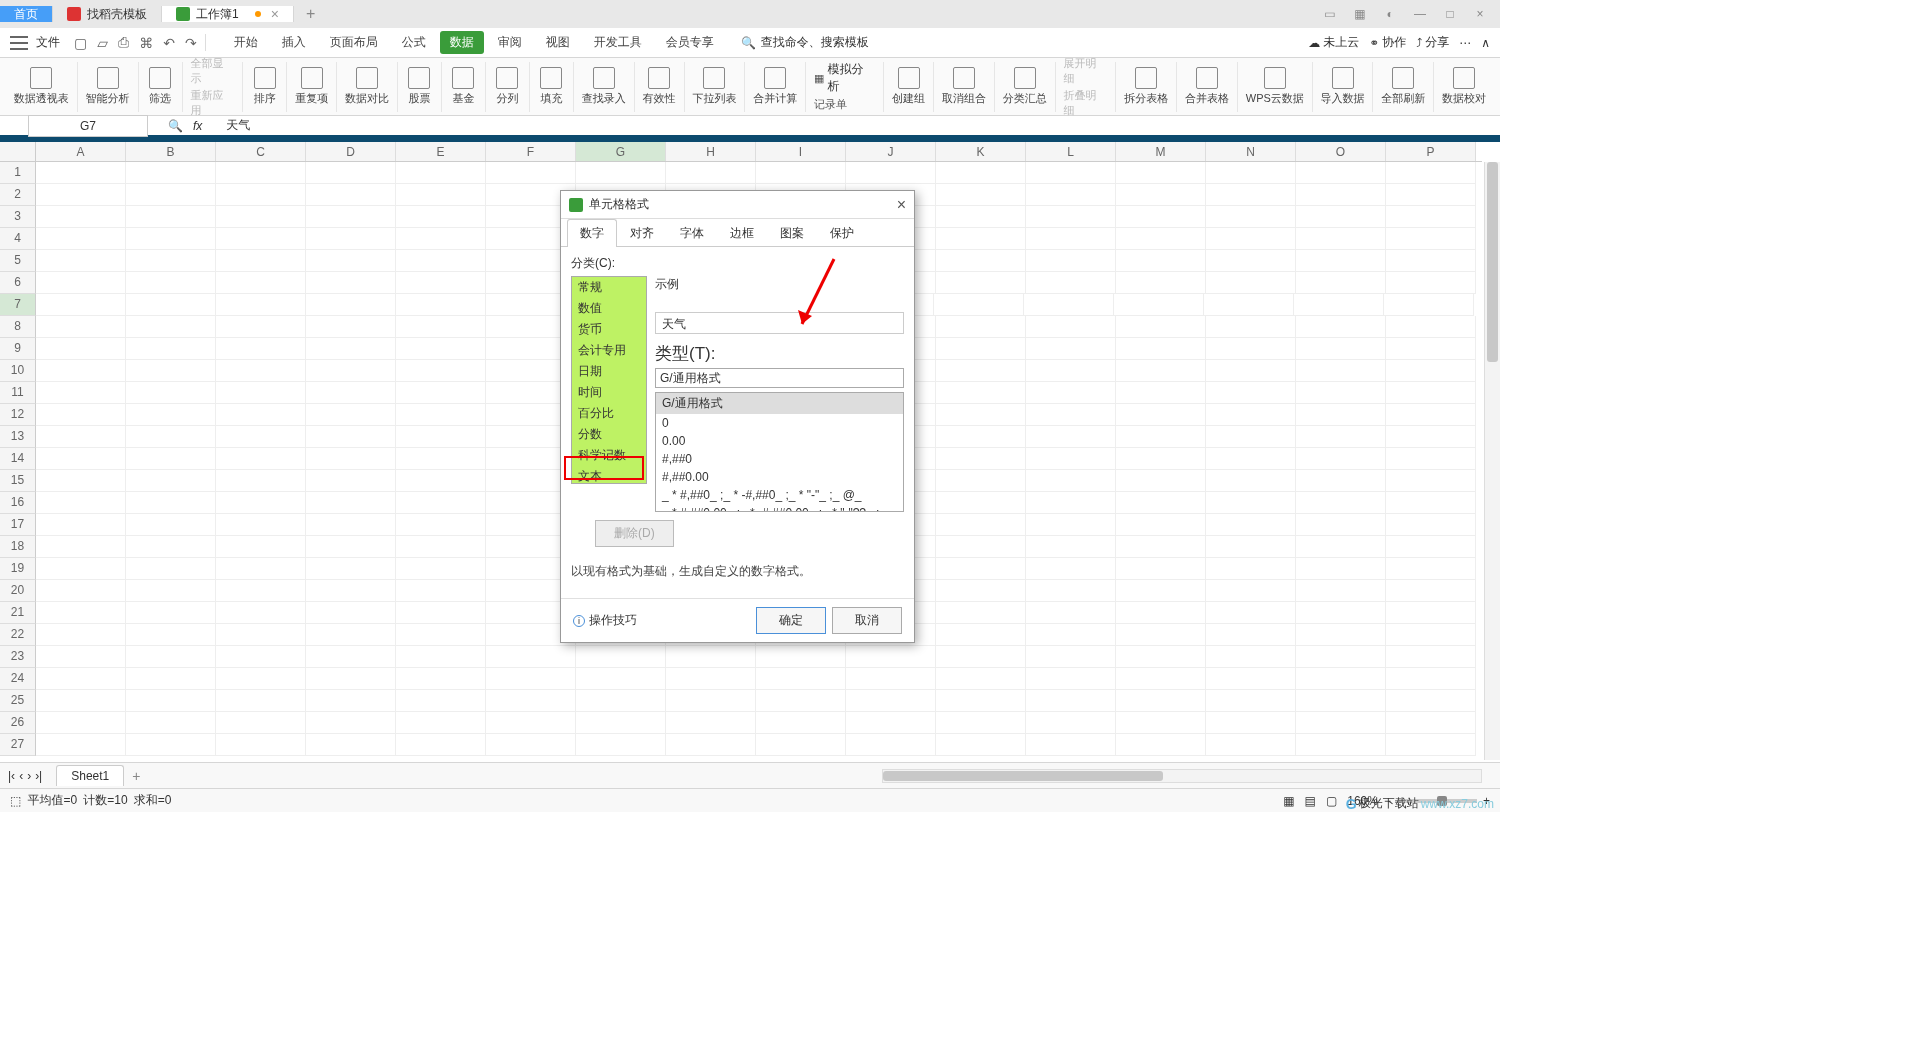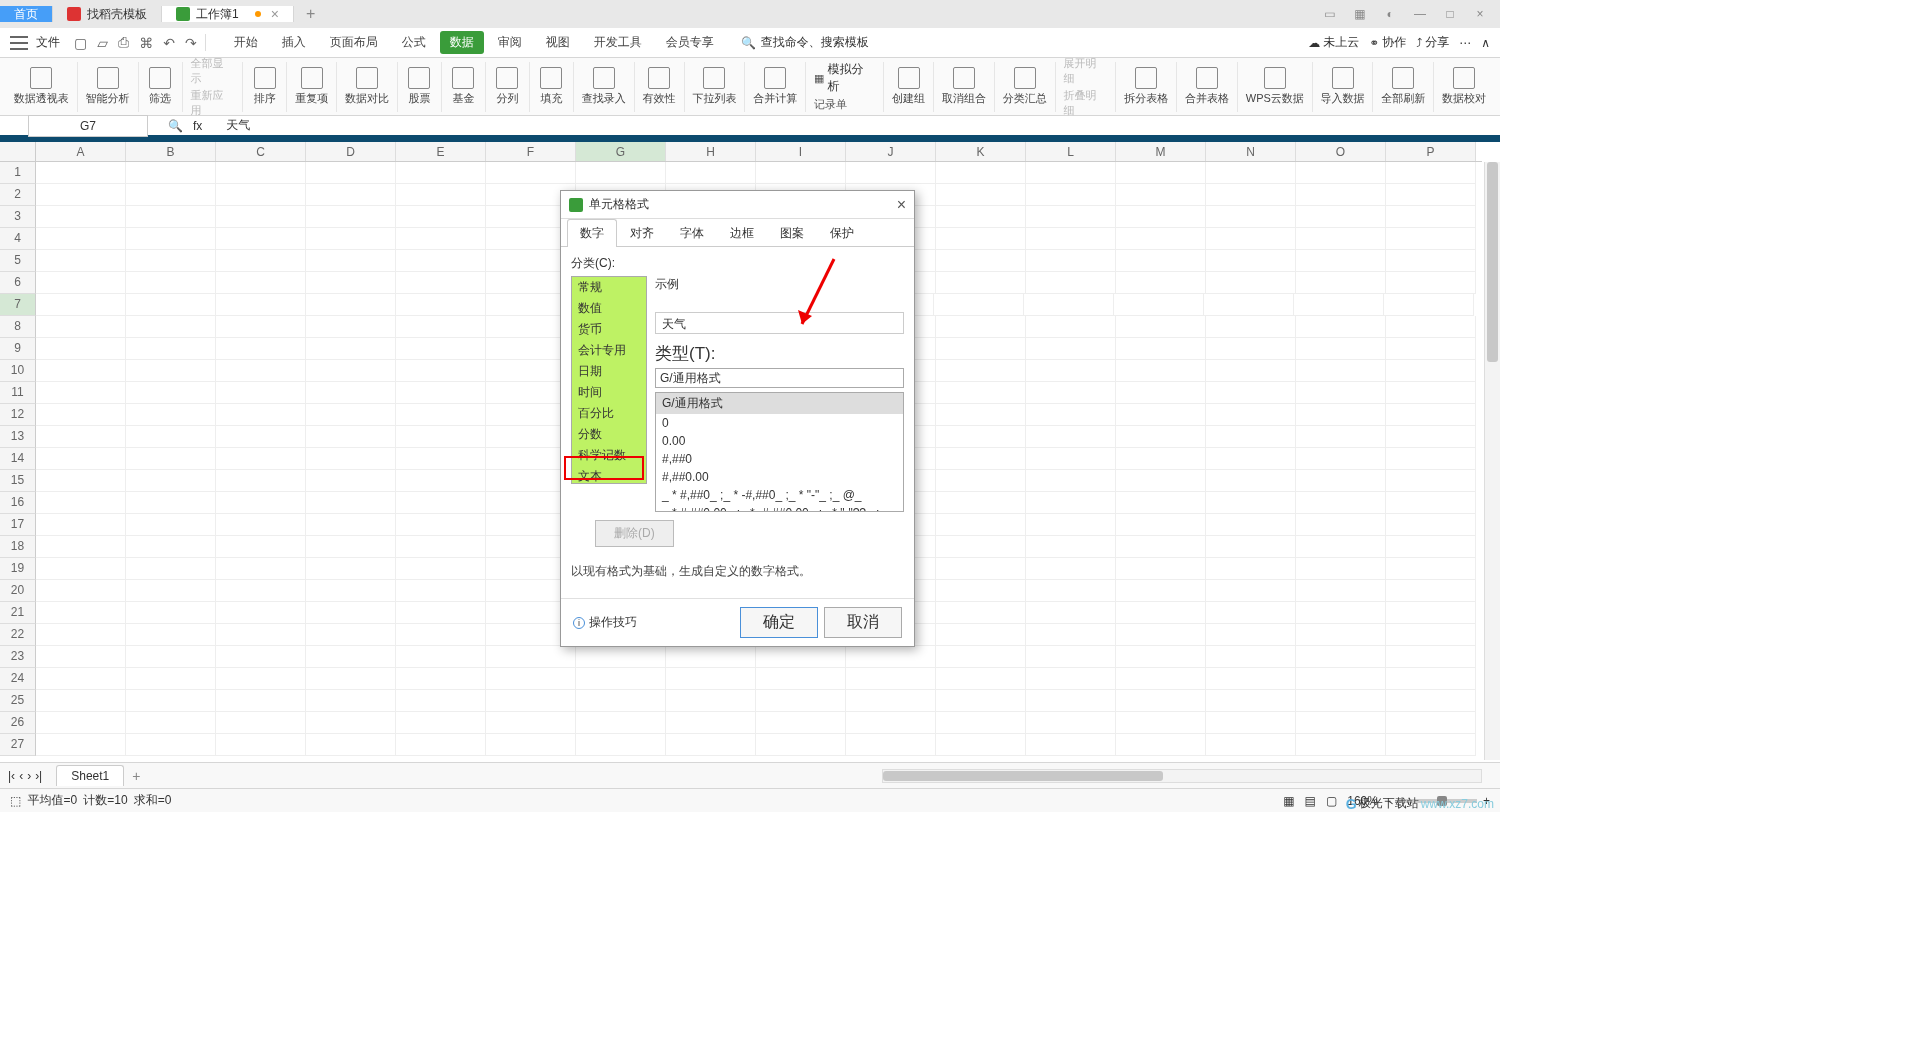--- a/index.html
+++ b/index.html
@@ -35,21 +35,21 @@
 .rgroup .ri{width:22px;height:22px;border:1px solid #888;border-radius:2px;margin-bottom:2px}
 .rgroup .rt{font-size:11px;color:#444;white-space:nowrap}
 .rgroup.wide{min-width:60px}
 .stack{display:flex;flex-direction:column;gap:2px;justify-content:center;padding:0 8px;height:50px;border-right:1px solid #e6e6e6}
 .stack div{font-size:11px;color:#555;display:flex;align-items:center;gap:3px}
 .stack.dis div{color:#bbb}
 
 .formulabar{height:26px;border-bottom:7px solid #0c4a6e;display:flex;align-items:center}
 .namebox{width:120px;height:22px;border:1px solid #ccc;margin:0 20px 0 28px;text-align:center;line-height:20px;font-size:12px;background:#fff}
 .fxarea{display:flex;align-items:center;gap:10px;color:#888}
-.fxarea .fx{}
+.fxarea .fx{font-style:italic}
 .fval{color:#333;margin-left:14px}
 
 .grid{position:relative;height:618px;background:#fff}
 .colhdr{position:absolute;top:0;left:36px;right:18px;height:20px;display:flex;border-bottom:1px solid #ccc}
 .ch{width:90px;border-right:1px solid #ddd;text-align:center;line-height:20px;color:#666;background:#f5f5f5;flex-shrink:0}
 .ch.sel{background:#d5e8d5}
 .corner{position:absolute;top:0;left:0;width:36px;height:20px;background:#f5f5f5;border-right:1px solid #ccc;border-bottom:1px solid #ccc}
 .rowhdr{position:absolute;top:20px;left:0;width:36px}
 .rh{height:22px;border-bottom:1px solid #ddd;border-right:1px solid #ccc;text-align:center;line-height:20px;color:#666;background:#f5f5f5}
 .rh.sel{background:#d5e8d5}
@@ -93,21 +93,21 @@
 .tlbl{font-size:17px;margin-bottom:3px}
 .tinput{width:100%;border:1px solid #aaa;padding:2px 4px;font-size:12px;height:20px;margin-bottom:4px}
 .tlist{border:1px solid #aaa;height:120px;overflow-y:scroll;background:#fff}
 .tlist div{padding:2px 6px;font-size:12px;cursor:pointer}
 .tlist div.sel{background:#ddd}
 .delbtn{margin-top:8px;padding:4px 18px;background:#eee;border:1px solid #bbb;color:#aaa;font-size:12px}
 .hint{margin-top:16px;font-size:12px;color:#444}
 .dfoot{display:flex;align-items:center;padding:8px 12px;border-top:1px solid #e0e0e0;margin-top:10px}
 .tips{color:#4a90d9;font-size:12px;display:flex;align-items:center;gap:4px}
 .tips .qi{width:12px;height:12px;border:1px solid #4a90d9;border-radius:6px;display:inline-flex;align-items:center;justify-content:center;font-size:9px}
-.dbtn{padding:4px 22px;border:1px solid #aaa;background:#f6f6f6;cursor:pointer;font-size:16px;margin-left:6px}
+.dbtn{padding:4px 22px;border:1px solid #aaa;background:#f6f6f6;cursor:pointer;font-size:12px;margin-left:6px}
 .dbtn.primary{border:1px solid #4a90d9}
 .dfoot .sp{margin-left:auto}
 
 .arrow{position:absolute;left:794px;top:254px;z-index:25;pointer-events:none}
 .watermark{position:absolute;right:6px;bottom:0;color:#6cc;font-size:12px;z-index:5;display:flex;align-items:center;gap:2px}
 .watermark b{color:#5ab0e0;font-weight:bold;font-size:14px}
 </style>
 </head>
 <body>
 

